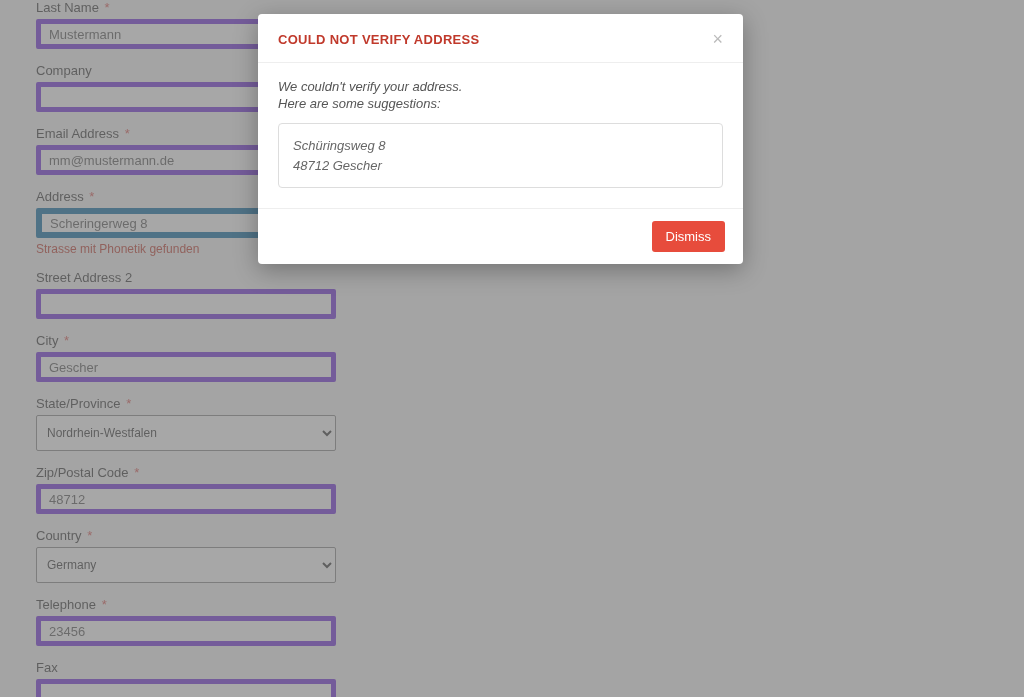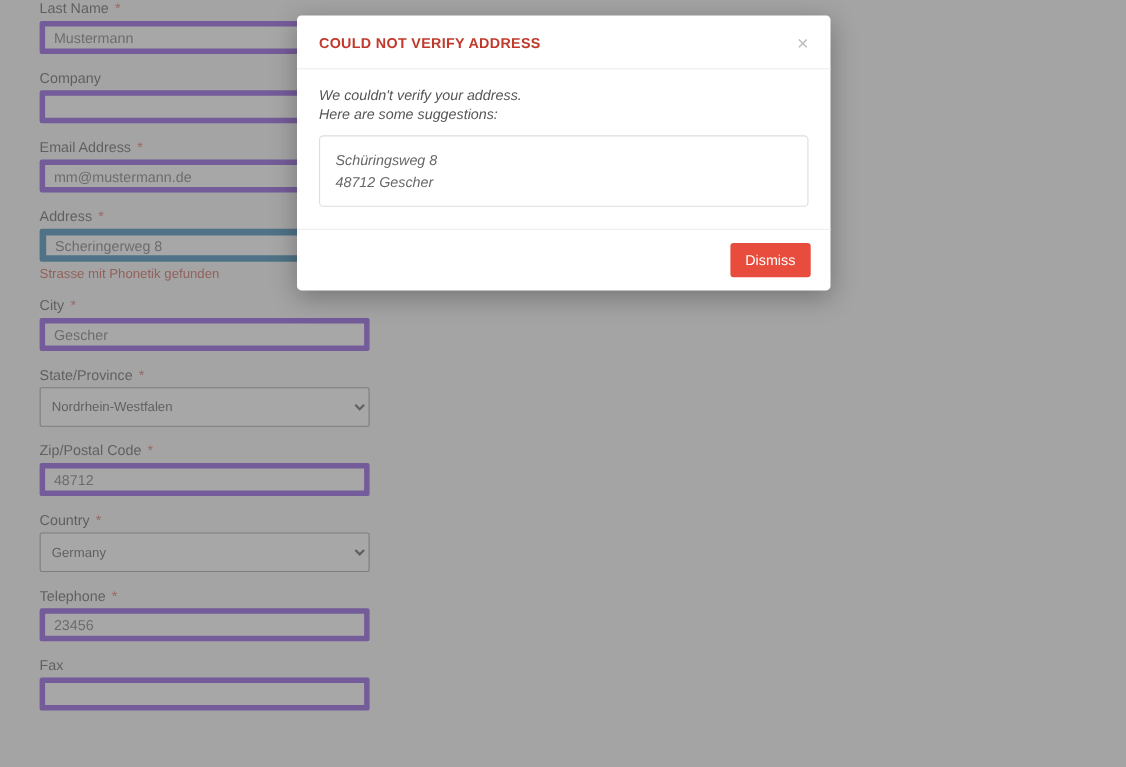--- a/index.html
+++ b/index.html
@@ -57,21 +57,21 @@
       background: #fff;
       padding: 2px 6px;
       font-size: 12px;
       color: #333;
     }
     
     .modal {
       position: absolute;
       z-index: 10;
       top: 14px;
-      left: 270px;
+      left: 258px;
       width: 485px;
       background: #fff;
       border-radius: 4px;
       box-shadow: 0 6px 24px rgba(0,0,0,0.3);
     }
     .modal-header {
       padding: 16px 20px 14px 20px;
       border-bottom: 1px solid #eee;
       display: flex;
       justify-content: space-between;
@@ -138,20 +138,24 @@
     <label class="field-label"><span>Email Address</span> <span class="req">*</span></label>
     <input class="text-input" value="mm@mustermann.de" style="">
   </div>
 
   <div class="field-group">
     <label class="field-label"><span>Address</span> <span class="req">*</span></label>
     <input class="text-input error" value="Scheringerweg 8" style="">
     <div class="error-msg">Strasse mit Phonetik gefunden</div>
   </div>
 
+  <div class="field-group">
+    <label class="field-label">Street Address 2</label>
+    <input class="text-input" value="" style="">
+  </div>
 
   <div class="field-group">
     <label class="field-label"><span>City</span> <span class="req">*</span></label>
     <input class="text-input" value="Gescher" style="">
   </div>
 
   <div class="field-group">
     <label class="field-label"><span>State/Province</span> <span class="req">*</span></label>
     <select class="select-input">
       <option>Nordrhein-Westfalen</option>

